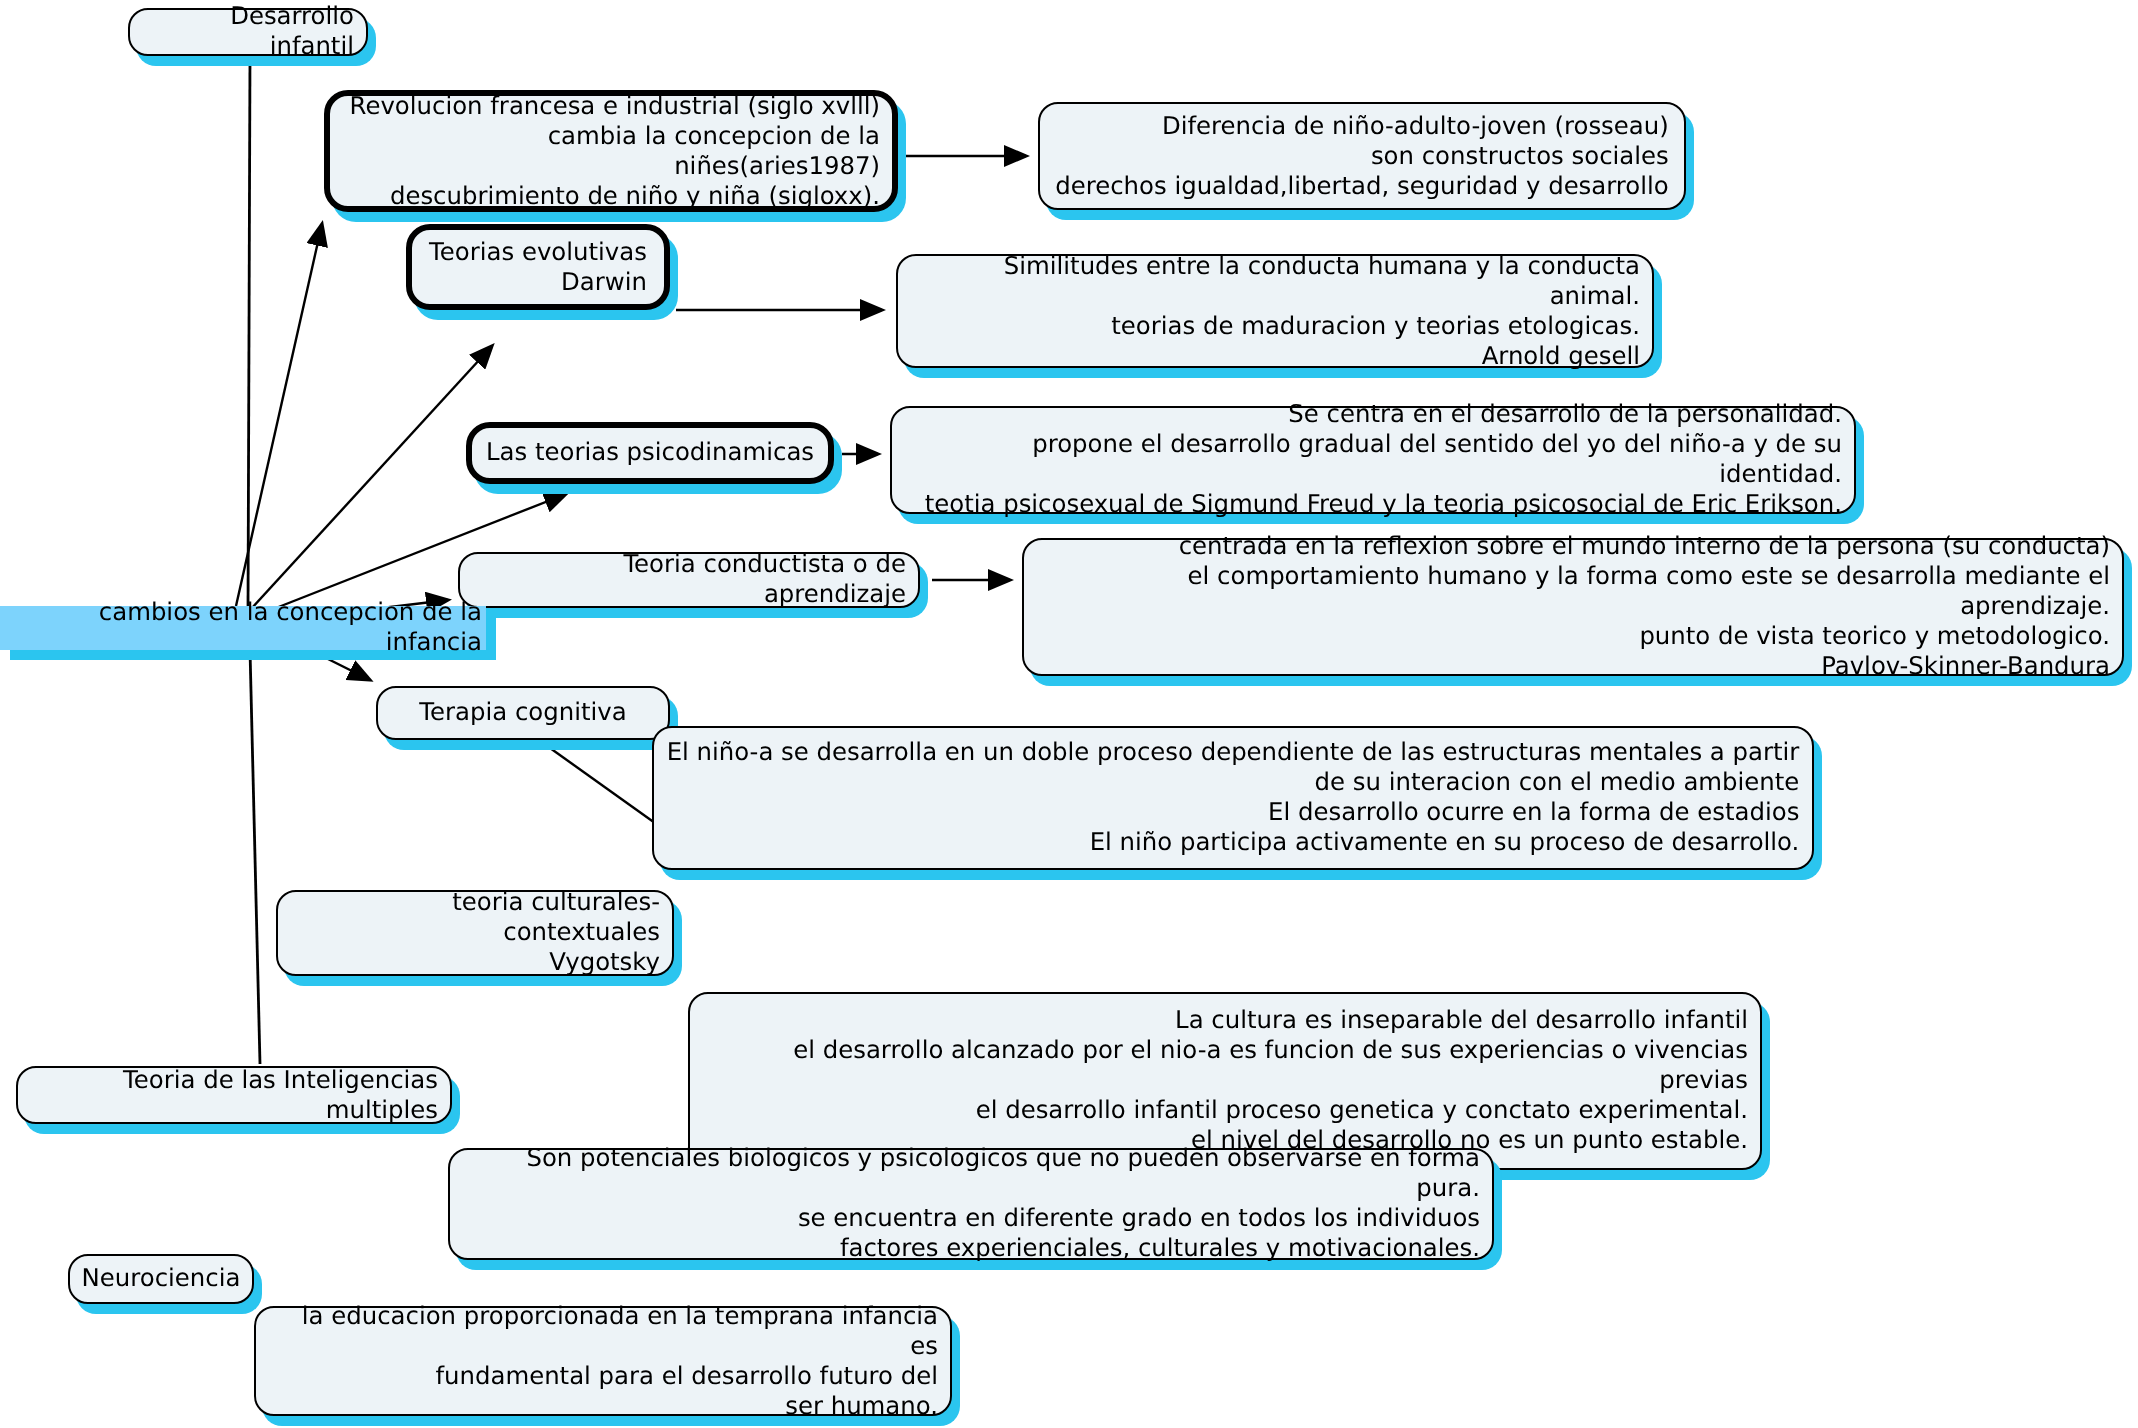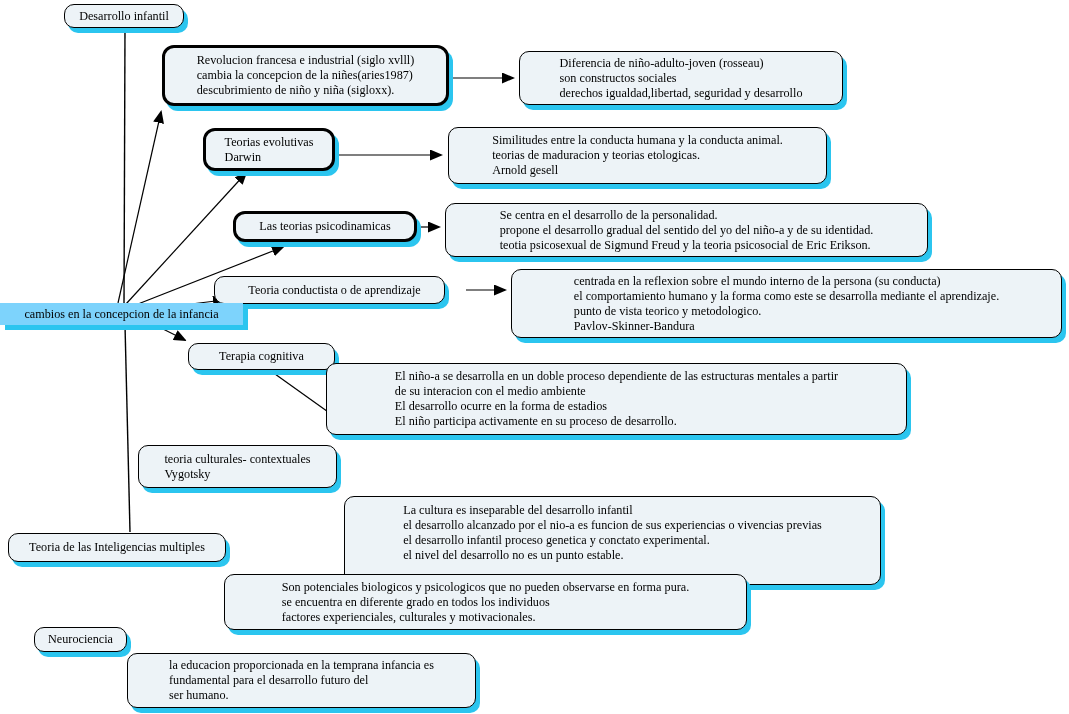--- a/index.html
+++ b/index.html
@@ -7,22 +7,22 @@
     position:relative;width:1069px;height:714px;background:#ffffff;
     font-family:"DejaVu Sans","Liberation Sans",sans-serif;
     color:#000;overflow:hidden;
   }
   .wires{position:absolute;left:0;top:0;width:1069px;height:714px;}
   .node{
     position:absolute;box-sizing:border-box;
     background:#edf3f7;border:1.4px solid #000;border-radius:10px;
     box-shadow:4px 5px 0 #2bc5ef;
     display:flex;align-items:center;justify-content:center;
-    text-align:left;font-size:12.2px;line-height:15px;
-    white-space:pre-line;padding:2px 6px;cursor:default;font-family:Liberation Serif, serif;
+    text-align:right;font-size:12.2px;line-height:15px;
+    white-space:pre-line;padding:2px 6px;cursor:default;
   }
   .node.bold{border-width:3px;border-radius:12px;}
   .node.top{align-items:flex-start;padding-top:6px;}
   .node.hub{
     background:#7dd3fc;border:none;border-radius:0;
     box-shadow:5px 5px 0 #2bc5ef;padding:1px 2px;
   }
 </style>
 </head>
 <body>
@@ -56,34 +56,34 @@
   <div class="node" style="left:64px;top:4px;width:120px;height:24px;">Desarrollo infantil</div>
 
   <div class="node bold" style="left:162px;top:45px;width:287px;height:61px;">Revolucion francesa e industrial (siglo xvlll)
 cambia la concepcion de la niñes(aries1987)
 descubrimiento de niño y niña (sigloxx).</div>
 
   <div class="node" style="left:519px;top:51px;width:324px;height:54px;">Diferencia de niño-adulto-joven (rosseau)
 son constructos sociales
 derechos igualdad,libertad, seguridad y desarrollo</div>
 
-  <div class="node bold" style="left:203px;top:128px;width:132px;height:43px;">Teorias evolutivas
+  <div class="node bold" style="left:203px;top:112px;width:132px;height:43px;">Teorias evolutivas
 Darwin</div>
 
   <div class="node" style="left:448px;top:127px;width:379px;height:57px;">Similitudes entre la conducta humana y la conducta animal.
 teorias de maduracion y teorias etologicas.
 Arnold gesell</div>
 
   <div class="node bold" style="left:233px;top:211px;width:184px;height:31px;">Las teorias psicodinamicas</div>
 
   <div class="node" style="left:445px;top:203px;width:483px;height:54px;">Se centra en el desarrollo de la personalidad.
 propone el desarrollo gradual del sentido del yo del niño-a y de su identidad.
 teotia psicosexual de Sigmund Freud y la teoria psicosocial de Eric Erikson.</div>
 
-  <div class="node" style="left:214px;top:276px;width:231px;height:28px;padding-left:16px;">Teoria conductista o de aprendizaje</div>
+  <div class="node" style="left:229px;top:276px;width:231px;height:28px;padding-left:16px;">Teoria conductista o de aprendizaje</div>
 
   <div class="node" style="left:511px;top:269px;width:551px;height:69px;">centrada en la reflexion sobre el mundo interno de la persona (su conducta)
 el comportamiento humano y la forma como este se desarrolla mediante el aprendizaje.
 punto de vista teorico y metodologico.
 Pavlov-Skinner-Bandura</div>
 
   <div class="node hub" style="left:0px;top:303px;width:243px;height:22px;">cambios en la concepcion de la infancia</div>
 
   <div class="node" style="left:188px;top:343px;width:147px;height:27px;">Terapia cognitiva</div>
 

